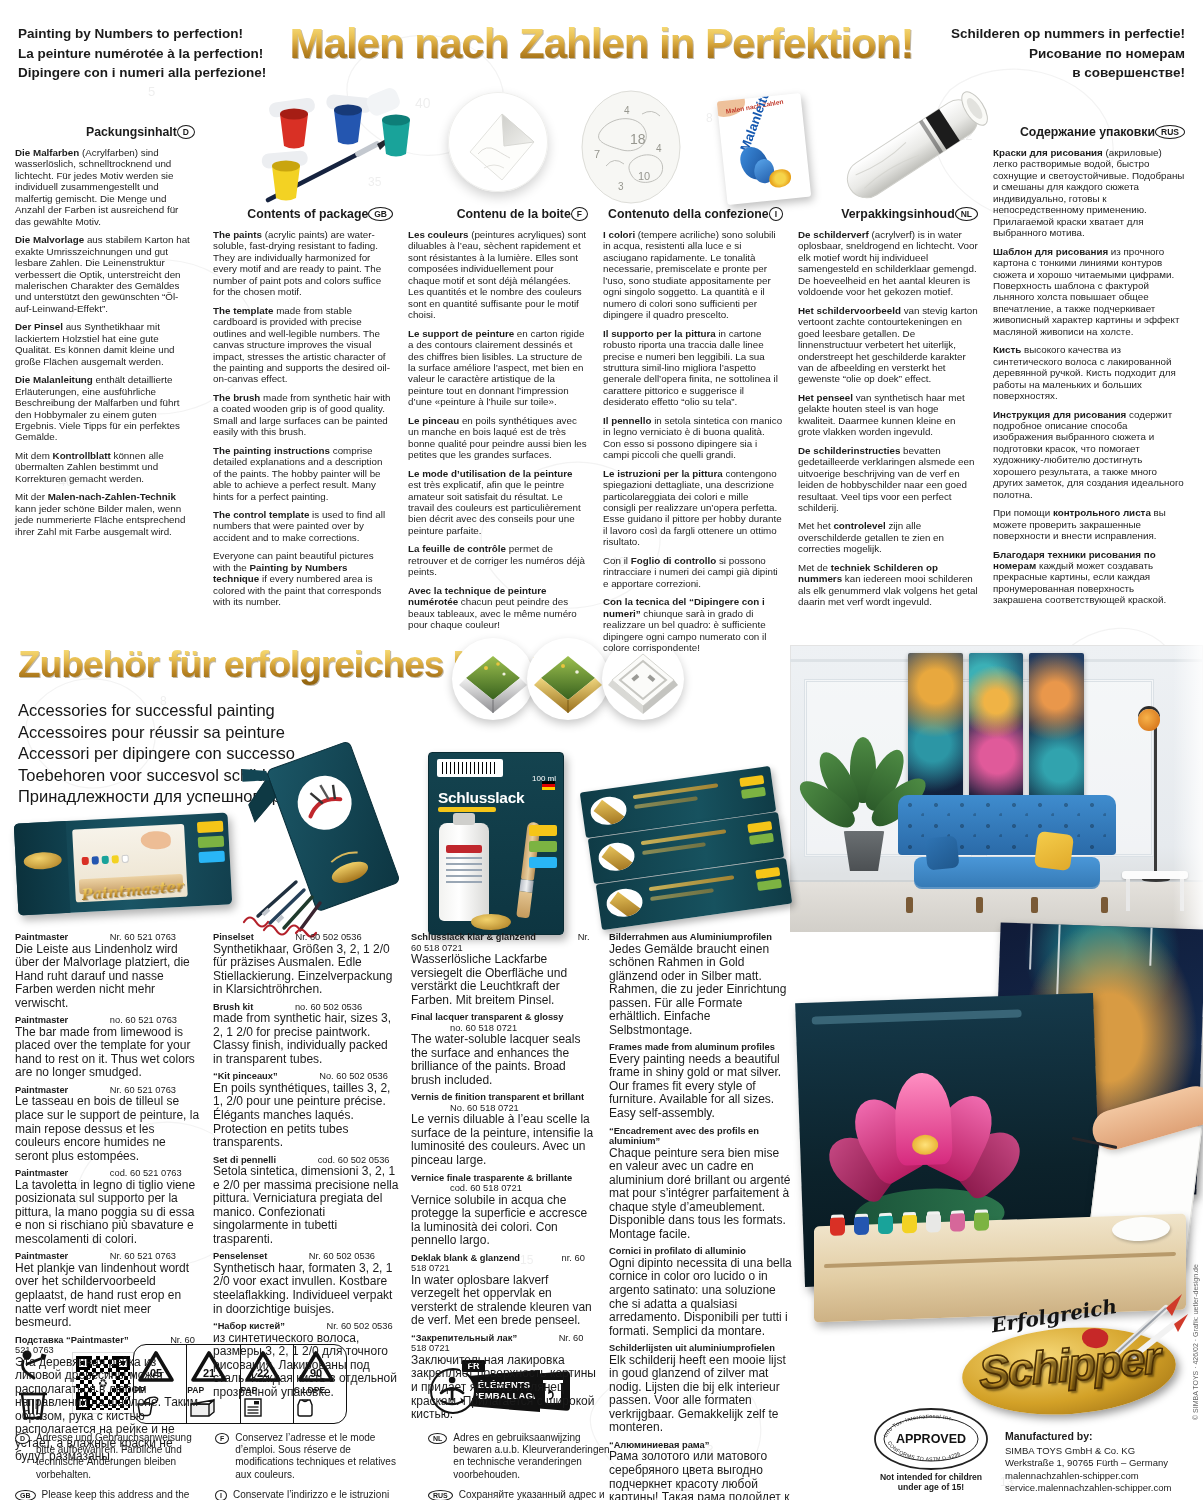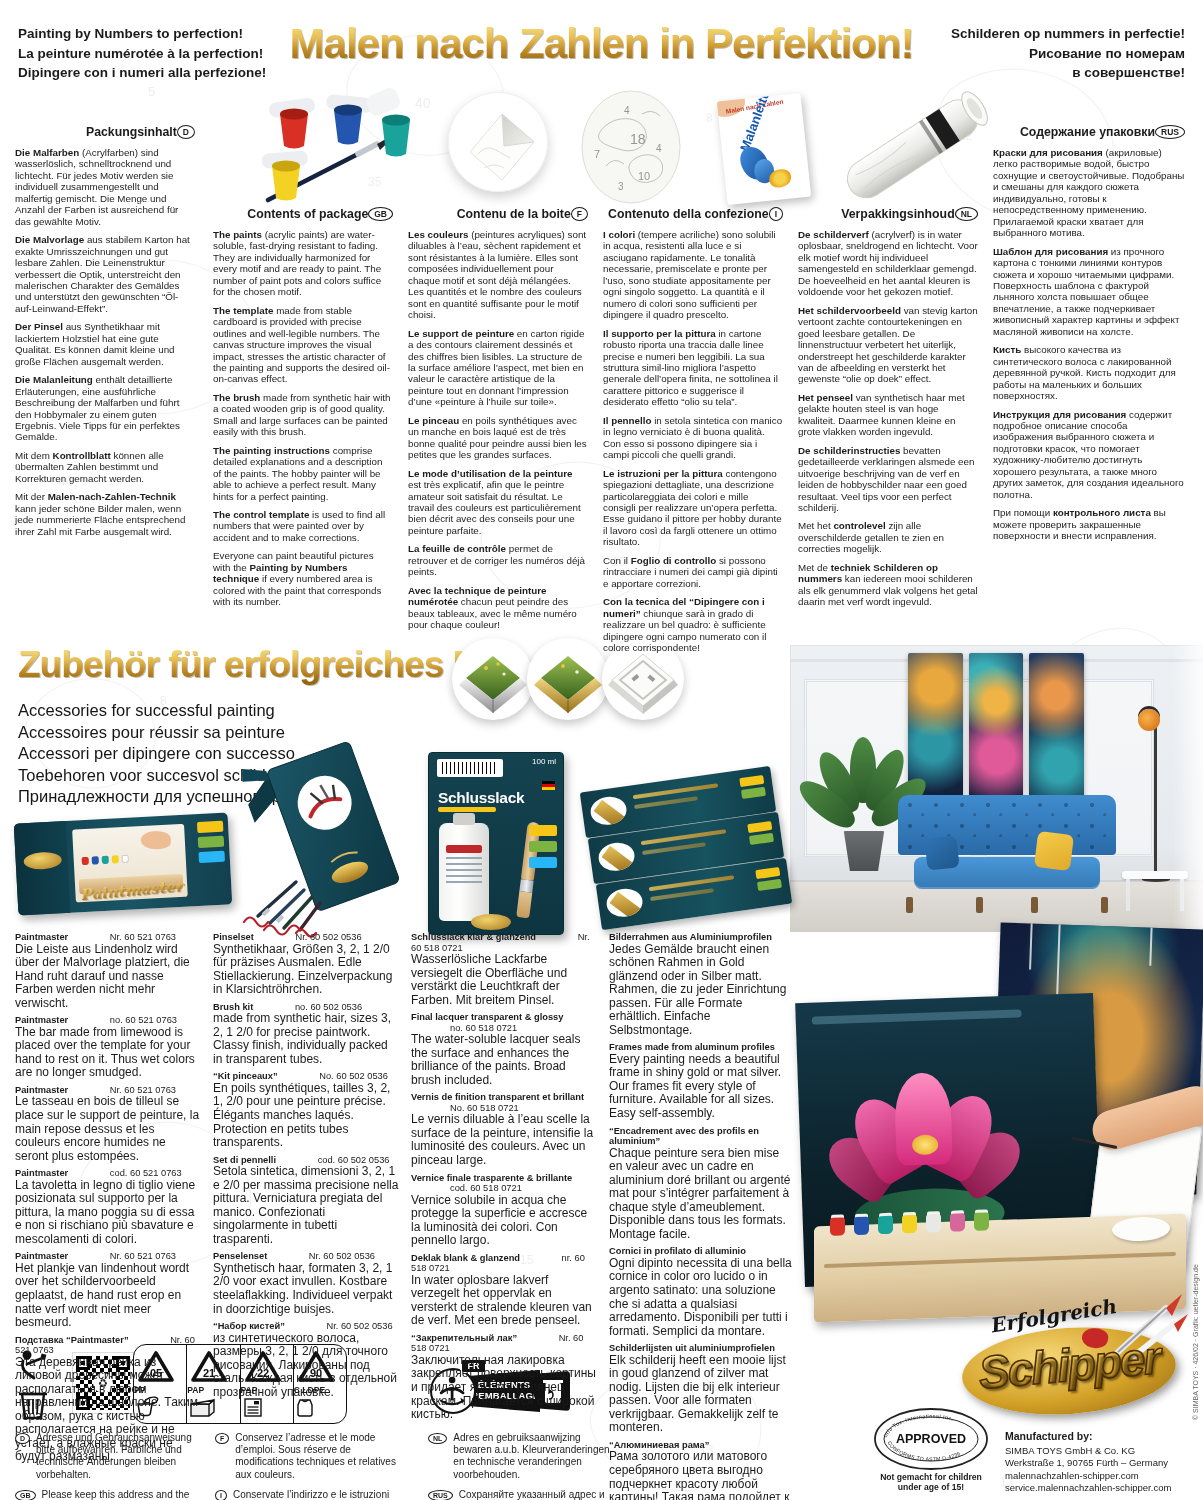--- a/index.html
+++ b/index.html
@@ -106,21 +106,21 @@
   .paintmaster .photo { position:absolute; left:58px; top:9px; right:44px; bottom:10px; background:linear-gradient(180deg,#f7f3ea,#ece2cd); border-radius:3px; overflow:hidden; }
   .paintmaster .photo .bar { position:absolute; left:4px; right:4px; bottom:8px; height:15px; background:linear-gradient(180deg,#ecd2a4,#c9a16a); border-radius:3px; }
   .paintmaster .photo .hand { position:absolute; right:14px; top:6px; width:30px; height:18px; background:#edbd95; border-radius:50% 50% 40% 60%; }
   .paintmaster .photo .dot { position:absolute; top:28px; width:7px; height:8px; border-radius:2px 2px 3px 3px; }
   .paintmaster .script { position:absolute; left:64px; bottom:10px; font-family:"DejaVu Serif",serif; font-style:italic; font-weight:bold; font-size:15px; transform:rotate(-2deg); }
   .paintmaster .badge { position:absolute; right:5px; width:26px; height:11px; border-radius:2px; }
   .brushbox-svg { left:238px; top:740px; width:178px; height:198px; }
   .lacquer { left:428px; top:752px; width:136px; height:183px; background:linear-gradient(180deg,#14434f,#0d3541); border:1px solid #0a2c35; border-radius:4px; box-shadow:3px 5px 9px rgba(0,0,0,.3); }
   .lacquer .barcode { position:absolute; top:6px; left:8px; width:66px; height:18px; background:#fff; border-radius:2px; overflow:hidden; }
   .lacquer .barcode i { position:absolute; inset:3px 5px; background:repeating-linear-gradient(90deg,#000 0 1.5px,transparent 1.5px 4px); }
-  .lacquer .vol { position:absolute; top:4px; right:7px; color:#fff; font-size:8px; }
+  .lacquer .vol { position:absolute; top:21px; right:7px; color:#fff; font-size:8px; }
   .lacquer .flag { position:absolute; top:28px; right:8px; width:13px; height:9px; background:linear-gradient(180deg,#000 33%,#d00 33% 66%,#fc0 66%); }
   .lacquer .lbl { position:absolute; top:36px; left:9px; color:#fff; font-weight:bold; font-size:15.5px; letter-spacing:-.3px; }
   .lacquer .sub { position:absolute; top:54px; left:9px; width:58px; height:5px; background:#f5c518; border-radius:2px; }
   .lacquer .bottle { position:absolute; left:10px; bottom:13px; width:50px; height:98px; background:linear-gradient(90deg,#f2f2f0,#fff 40%,#d9d9d6); border-radius:8px 8px 5px 5px; }
   .lacquer .bottle .capp { position:absolute; top:-10px; left:14px; width:22px; height:12px; background:#cfcfcc; border-radius:3px; }
   .lacquer .bottle .l1 { position:absolute; top:22px; left:7px; right:7px; height:8px; background:#c0272d; border-radius:2px; }
   .lacquer .bottle .l2 { position:absolute; top:34px; left:7px; right:7px; height:26px; background:repeating-linear-gradient(180deg,#9aa7b5 0 2px,transparent 2px 6px); }
   .lacquer .brush { position:absolute; right:28px; bottom:16px; width:13px; height:96px; transform:rotate(7deg); }
   .lacquer .brush .h { position:absolute; top:0; width:100%; height:58px; background:linear-gradient(90deg,#caa36b,#e8cfa0 50%,#b98f55); border-radius:6px 6px 2px 2px; }
   .lacquer .brush .f { position:absolute; top:58px; width:100%; height:12px; background:linear-gradient(90deg,#b9bec6,#eef0f2 50%,#9aa0a8); }
@@ -429,20 +429,21 @@
       <div class="pkg-col pkg-col-5">
         <div class="col-head">
           <span class="col-title">Содержание упаковки</span>
           <span class="lang-badge">RUS</span>
         </div>
         <p class="pkg-p"><b>Краски для рисования</b><span> (акриловые) легко растворимые водой, быстро сохнущие и светоустойчивые. Подобраны и смешаны для каждого сюжета индивидуально, готовы к непосредственному применению. Прилагаемой краски хватает для выбранного мотива.</span></p>
         <p class="pkg-p"><b>Шаблон для рисования</b><span> из прочного картона с тонкими линиями контуров сюжета и хорошо читаемыми цифрами. Поверхность шаблона с фактурой льняного холста повышает общее впечатление, а также подчеркивает живописный характер картины и эффект масляной живописи на холсте.</span></p>
         <p class="pkg-p"><b>Кисть</b><span> высокого качества из синтетического волоса с лакированной деревянной ручкой. Кисть подходит для работы на маленьких и больших поверхностях.</span></p>
         <p class="pkg-p"><b>Инструкция для рисования</b><span> содержит подробное описание способа изображения выбранного сюжета и подготовки красок, что помогает художнику-любителю достигнуть хорошего результата, а также много других заметок, для создания идеального полотна.</span></p>
         <p class="pkg-p"><span>При помощи </span><b>контрольного листа</b><span> вы можете проверить закрашенные поверхности и внести исправления.</span></p>
+        <p class="pkg-p"><b>Благодаря техники рисования по номерам</b><span> каждый может создавать прекрасные картины, если каждая пронумерованная поверхность закрашена соответствующей краской.</span></p>
       </div>
     </div>
 
   <h2 class="layer abs acc-title-h gold-text">Zubehör für erfolgreiches Malen</h2>
   <div class="layer abs acc-subs">
     <div>Accessories for successful painting</div>
     <div>Accessoires pour réussir sa peinture</div>
     <div>Accessori per dipingere con successo</div>
     <div>Toebehoren voor succesvol schilderen</div>
     <div>Принадлежности для успешного рисования</div>
@@ -806,21 +807,21 @@
       <path id="arcT" d="M14,36 A45,24 0 0 1 104,36" fill="none"></path>
       <path id="arcB" d="M14,30 A45,25 0 0 0 104,30" fill="none"></path>
     </defs>
     <ellipse cx="59" cy="33" rx="56" ry="30" fill="#fff" stroke="#222" stroke-width="1.8"></ellipse>
     <ellipse cx="59" cy="33" rx="47" ry="22" fill="none" stroke="#222" stroke-width="1"></ellipse>
     <text font-size="5.4" letter-spacing="0.4" fill="#222" font-family="Liberation Sans, sans-serif"><textPath href="#arcT" startOffset="4%">Info Tox. International Inc.</textPath></text>
     <text font-size="5.2" letter-spacing="0.3" fill="#222" font-family="Liberation Sans, sans-serif"><textPath href="#arcB" startOffset="6%">CONFORMS TO ASTM D-4236</textPath></text>
     <text x="59" y="37" font-size="12.5" font-weight="bold" text-anchor="middle" fill="#111" font-family="Liberation Sans, sans-serif">APPROVED</text>
   </svg>
   <div class="layer abs warning">
-    <div>Not gemacht for children</div>
+    <div>Not intended for children</div>
     <div>under age of 15!</div>
   </div>
   <div class="layer abs manufacturer">
     <div class="mlabel">Manufactured by:</div>
     <div>SIMBA TOYS GmbH &amp; Co. KG</div>
     <div>Werkstraße 1, 90765 Fürth – Germany</div>
     <div>malennachzahlen-schipper.com</div>
     <div>service.malennachzahlen-schipper.com</div>
   </div>
   <div class="layer abs side-credit">© SIMBA TOYS · 426/02 · Grafik: uetler-design.de</div>

